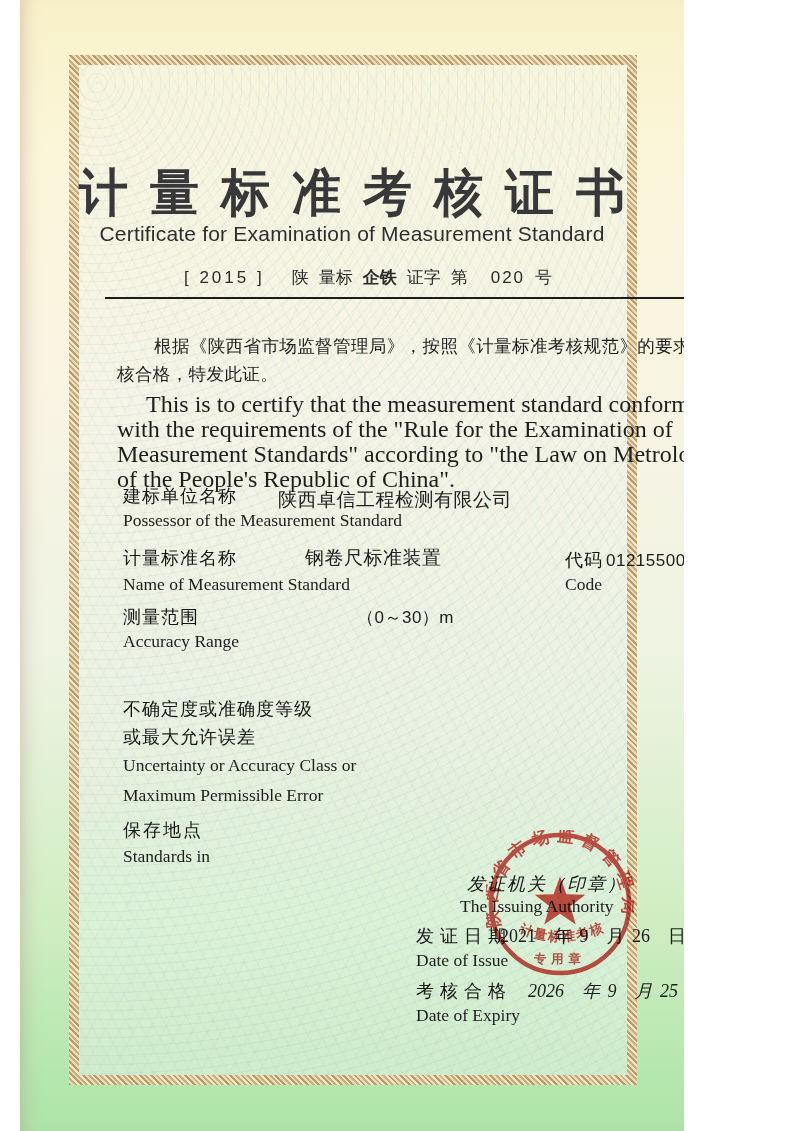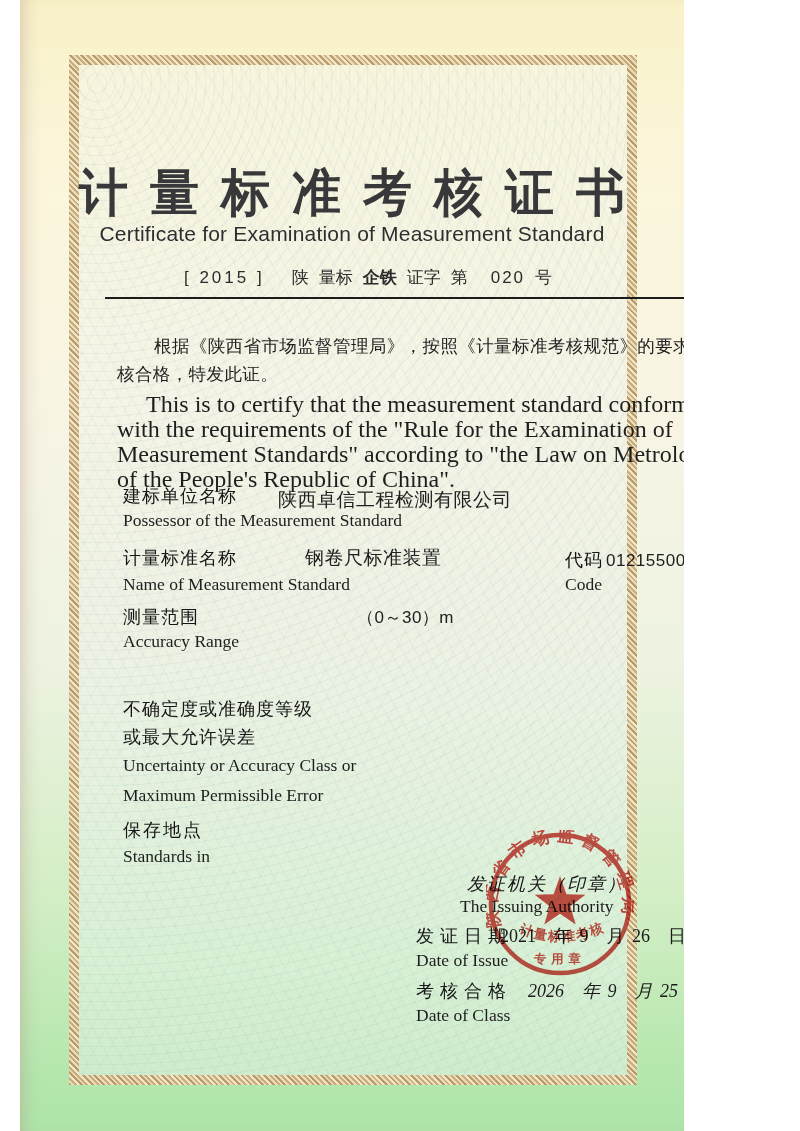--- a/index.html
+++ b/index.html
@@ -126,21 +126,21 @@
 
   <div class="abs auth-cn" style="left:447px; top:872px;">发证机关（印章）</div>
   <div class="abs auth-en" style="left:440px; top:896px;">The Issuing Authority</div>
 
   <div class="abs date-lbl" style="left:396px; top:924px;">发证日期</div>
   <div class="abs date-val" style="left:480px; top:924px;">2021　年 9　月 26　日</div>
   <div class="abs lbl-en" style="left:396px; top:950px;">Date of Issue</div>
 
   <div class="abs date-lbl" style="left:396px; top:979px;">考核合格</div>
   <div class="abs date-val" style="left:508px; top:979px;font-style:italic;">2026　年 9　月 25　日</div>
-  <div class="abs lbl-en" style="left:396px; top:1005px;">Date of Class</div>
+  <div class="abs lbl-en" style="left:396px; top:1005px;">Date of Expiry</div>
 
   <svg class="seal" viewBox="0 0 150 150" aria-hidden="true">
     <defs>
       <path id="arcTop" d="M 16,100 A 64,64 0 1 1 134,100" fill="none"></path>
       <path id="arcBot" d="M 32,103 Q 75,122 118,103" fill="none"></path>
     </defs>
     <circle cx="75" cy="75" r="70" fill="none" stroke="#ce3a32" stroke-width="4.5"></circle>
     <polygon points="75,47 81.5,65.1 100.7,65.7 85.5,77.4 90.9,95.8 75,85 59.1,95.8 64.5,77.4 49.3,65.7 68.5,65.1" fill="#ce3a32"></polygon>
     <text font-size="17" font-weight="bold" fill="#ce3a32" letter-spacing="7" font-family="DejaVu Sans, Liberation Sans, sans-serif">
       <textPath href="#arcTop" startOffset="1%">陕西省市场监督管理局</textPath>

